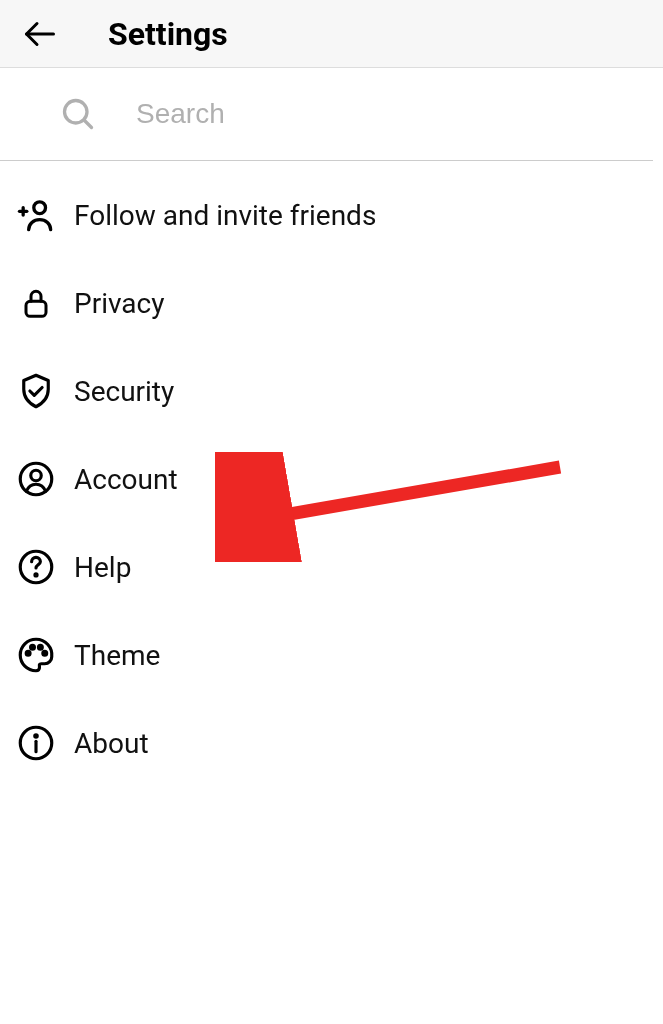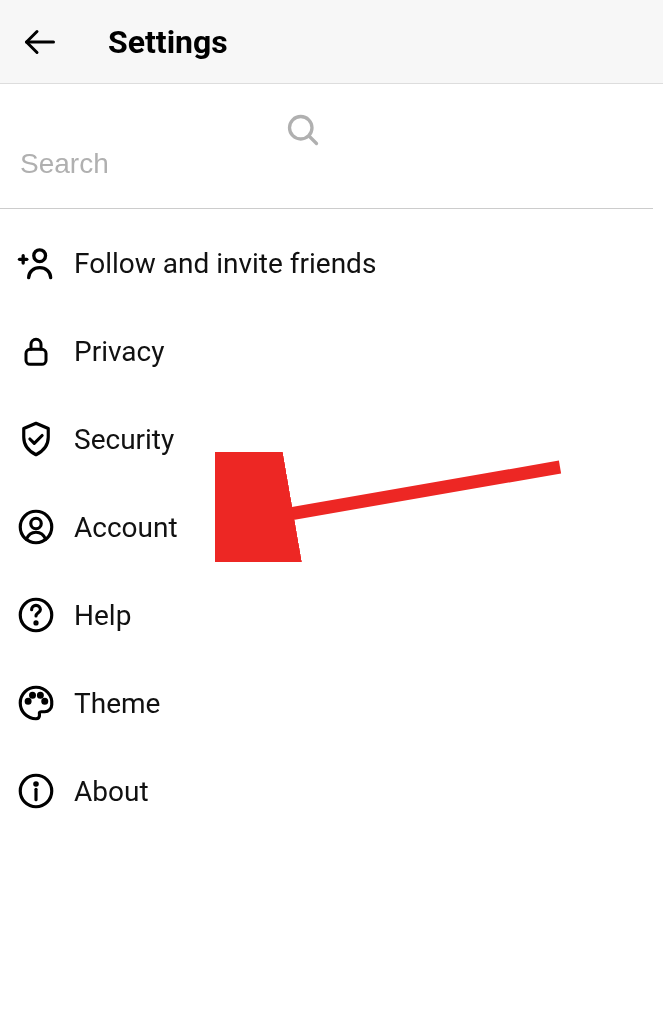--- a/index.html
+++ b/index.html
@@ -10,21 +10,21 @@
     body {
       font-family: -apple-system, BlinkMacSystemFont, "Segoe UI", Roboto, Helvetica, Arial, sans-serif;
       width: 663px;
       height: 1024px;
       background: #fff;
       position: relative;
       overflow: hidden;
     }
     .header {
       background: #f7f7f7;
-      height: 84px;
+      height: 68px;
       display: flex;
       align-items: center;
       padding: 0 20px;
       border-bottom: 1px solid #ddd;
     }
     .back-btn {
       width: 40px;
       height: 40px;
       display: flex;
       align-items: center;
@@ -33,24 +33,23 @@
       cursor: pointer;
     }
     .header-title {
       font-size: 32px;
       font-weight: 700;
       color: #000;
     }
     .search-row {
       display: flex;
       align-items: center;
-      padding: 28px 28px 28px 20px;
+      padding: 28px 28px 28px 60px;
       border-bottom: 1px solid #ccc;
       margin-right: 10px;
-      flex-direction: column;
     }
     .search-icon {
       width: 36px;
       height: 36px;
       margin-right: 40px;
       flex-shrink: 0;
     }
     .search-input {
       border: none;
       outline: none;

